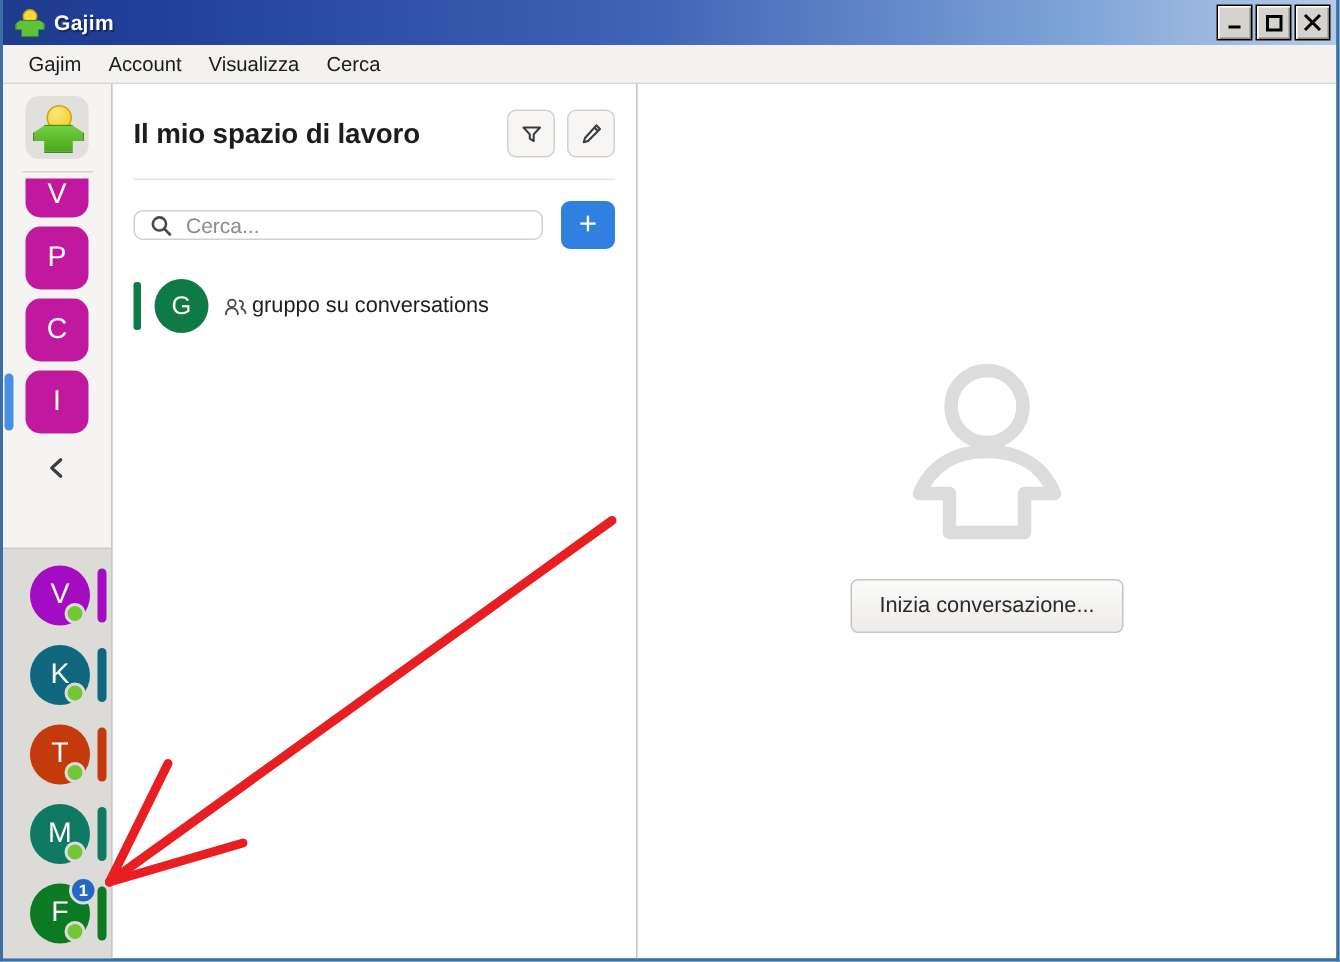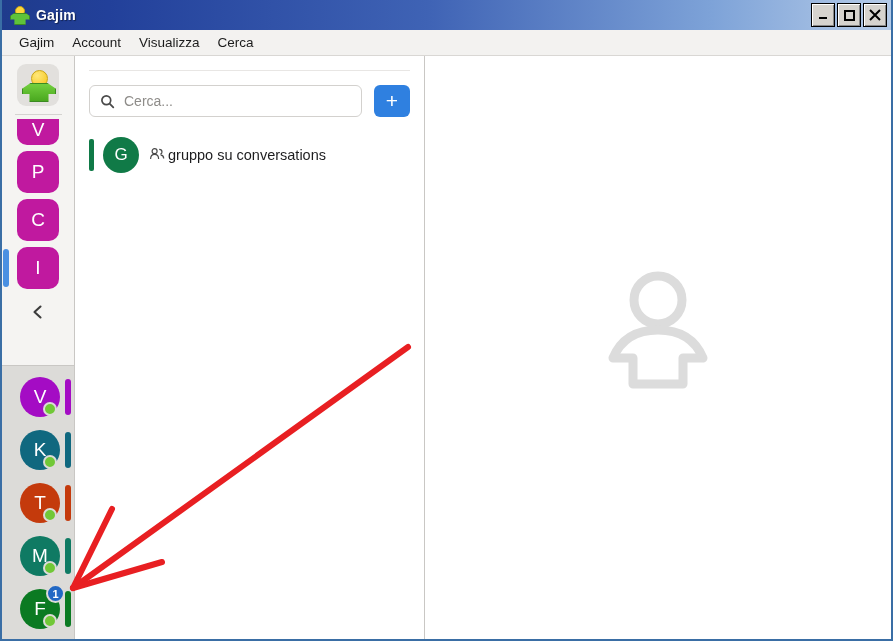--- a/index.html
+++ b/index.html
@@ -207,21 +207,21 @@
   }
   .hdr-divider {
     height: 1px; background: #e8e6e4;
     margin: 14px 14px 0 14px;
   }
   .search-row {
     display: flex; align-items: center;
     padding: 14px 14px 0 14px;
   }
   .search-box {
-    flex: 1; height: 32px;
+    flex: 1; height: 20px;
     border: 1px solid #d3d1ce; border-radius: 6px;
     background: #fff;
     display: flex; align-items: center;
     padding: 0 10px; box-sizing: border-box;
   }
   .search-box input {
     border: none; outline: none; flex: 1;
     font-size: 14px; color: #333;
     font-family: "Liberation Sans", sans-serif;
     background: transparent;
@@ -245,21 +245,21 @@
     width: 5px; height: 32px; border-radius: 2px;
     background: #107a47; flex: none; margin-right: 9px;
   }
   .chat-row .row-av {
     width: 36px; height: 36px; border-radius: 50%;
     background: #107a47; color: #fff;
     font-size: 17px; flex: none;
     display: flex; align-items: center; justify-content: center;
   }
   .chat-row .row-label {
-    display: flex; align-items: flex-start;
+    display: flex; align-items: flex-end;
     margin-left: 10px; font-size: 14.5px; color: #1d1d1f;
   }
   .group-icon { margin-right: 3px; display: flex; align-items: center; }
   
   .main {
     flex: 1;
     background: #ffffff;
     display: flex; flex-direction: column;
     align-items: center; justify-content: center;
     position: relative;
@@ -384,20 +384,34 @@
             <span>F</span>
           </div>
           <div class="presence"></div>
           <div class="badge">1</div>
           <div class="acct-bar" style="background:#0b7a22"></div>
         </div>
       </div>
     </div>
 
     <div class="list-col">
+      <div class="list-header">
+        <div class="ws-title">Il mio spazio di lavoro</div>
+        <div class="icon-btn">
+          <svg width="17" height="17" viewBox="0 0 17 17">
+            <path d="M3 4 H14 L9.8 8.6 V13 L7.2 11.4 V8.6 Z" fill="none" stroke="#3c3c3c" stroke-width="1.4" stroke-linejoin="round"></path>
+          </svg>
+        </div>
+        <div class="icon-btn">
+          <svg width="17" height="17" viewBox="0 0 17 17">
+            <path d="M11.6 2.6 L14 5 L6 13 L3.2 13.8 L4 11 Z" fill="none" stroke="#3c3c3c" stroke-width="1.4" stroke-linejoin="round"></path>
+            <path d="M10.2 4 L12.6 6.4" stroke="#3c3c3c" stroke-width="1.4"></path>
+          </svg>
+        </div>
+      </div>
       <div class="hdr-divider"></div>
 
       <div class="search-row">
         <div class="search-box">
           <svg width="15" height="15" viewBox="0 0 15 15">
             <circle cx="6.3" cy="6.3" r="4.4" fill="none" stroke="#4a4a4a" stroke-width="1.7"></circle>
             <path d="M9.6 9.6 L13.3 13.3" stroke="#4a4a4a" stroke-width="1.8" stroke-linecap="round"></path>
           </svg>
           <input type="text" placeholder="Cerca..." style="">
         </div>
@@ -424,20 +438,21 @@
         </div>
       </div>
     </div>
 
     <div class="main">
       <div class="empty-wrap">
         <svg width="135" height="125" viewBox="0 0 135 125">
           <circle cx="67" cy="32" r="24" fill="none" stroke="#dcdcdc" stroke-width="9"></circle>
           <path d="M22 90 C30 71 46 62 67 62 C88 62 104 71 112 90 L92 90 L92 116 L42 116 L42 90 Z" fill="none" stroke="#dcdcdc" stroke-width="9" stroke-linejoin="round"></path>
         </svg>
+        <div class="start-btn">Inizia conversazione...</div>
       </div>
     </div>
 
   </div>
 </div>
 
 <svg class="annotation" viewBox="0 0 893 641">
   <g stroke="#e81f22" stroke-width="6" fill="none" stroke-linecap="round">
     <path d="M408 347 L73 588"></path>
     <path d="M112 509 L73 588"></path>

